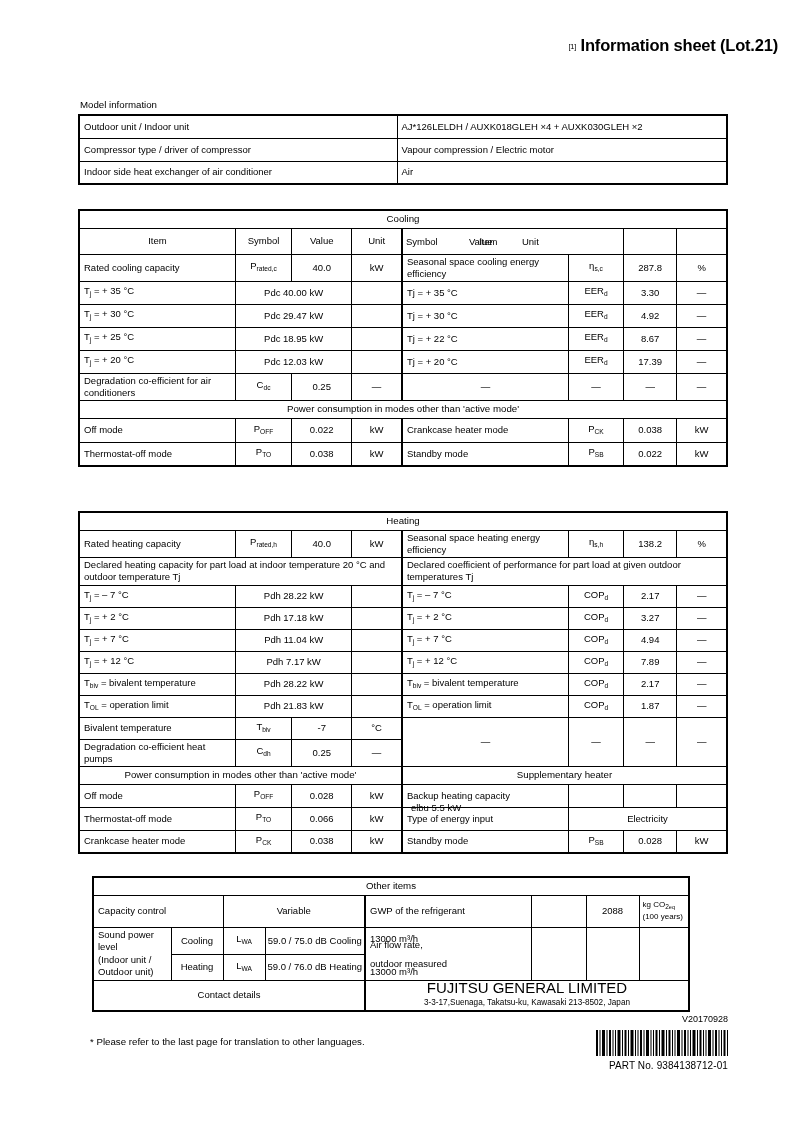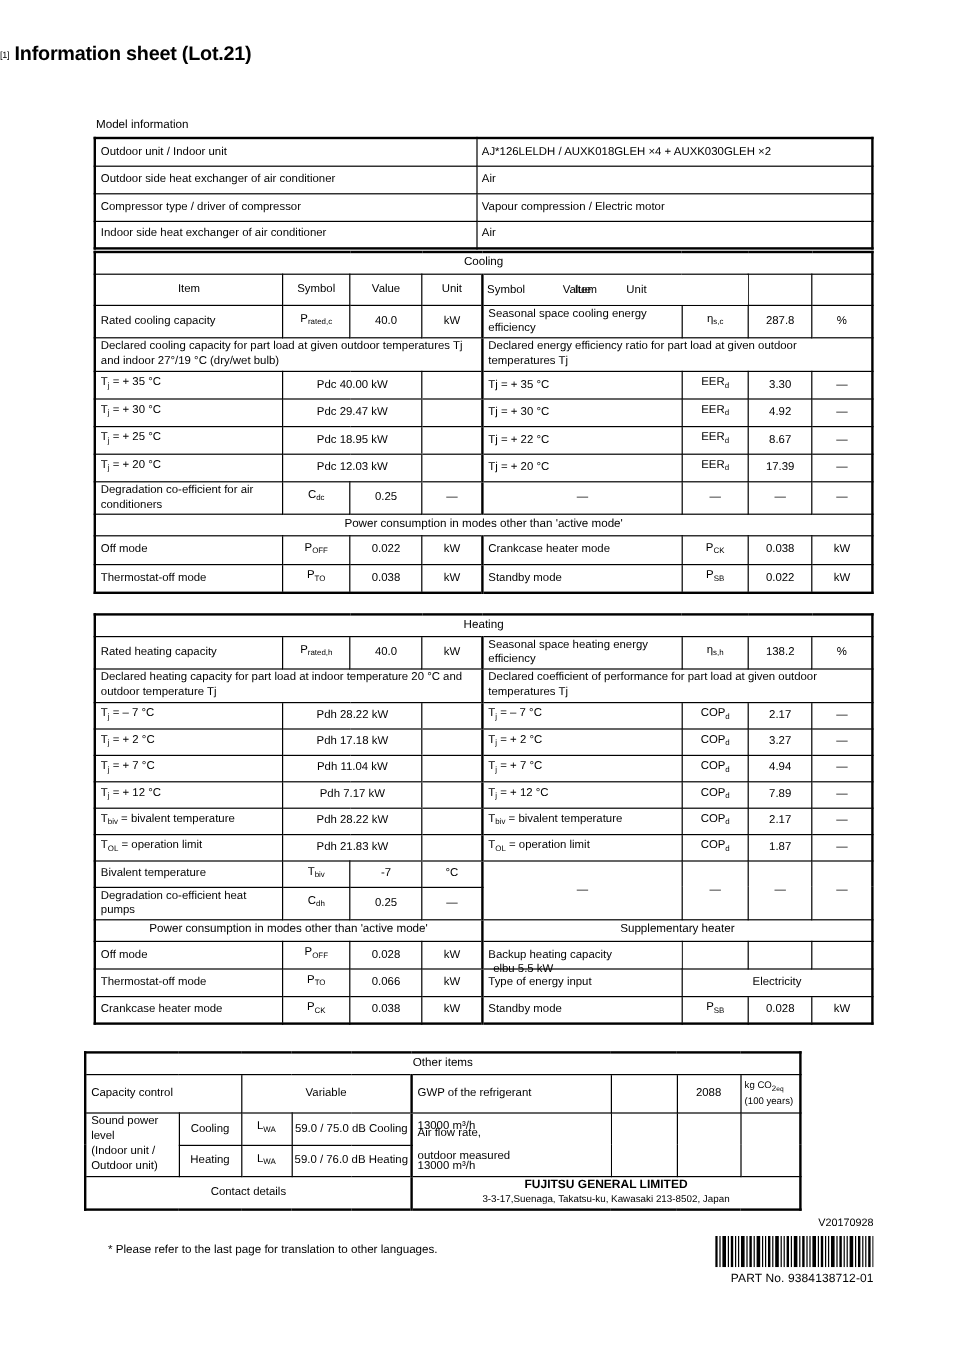--- a/index.html
+++ b/index.html
@@ -10,21 +10,21 @@
     font-family: "Liberation Sans", sans-serif;
     color: #000000;
     font-size: 9.5px;
     position: relative;
   }
   .page { position: absolute; left: 0; top: 0; width: 802px; height: 1134px; }
 
   
   .title {
     position: absolute; left: 0; top: 36px; width: 778px;
-    text-align: left; font-size: 16.5px; font-weight: bold;
+    text-align: right; font-size: 16.5px; font-weight: bold;
     letter-spacing: -0.2px;
   }
   .title .fnote { font-size: 7.5px; font-weight: normal; vertical-align: 2px; }
   .intro {
     position: absolute; left: 78px; top: 66px; width: 650px;
     font-size: 9.7px; line-height: 15px;
   }
   .intro .fnote { font-size: 7.5px; vertical-align: 2px; }
   .model-label {
     position: absolute; left: 80px; top: 99px; font-size: 9.7px;
@@ -63,21 +63,21 @@
     position: absolute; left: 90px; top: 1036px; font-size: 9.7px;
   }
   .barcode {
     position: absolute; right: 74px; top: 1030px;
     width: 132px; height: 26px;
   }
   .partno {
     position: absolute; right: 74px; top: 1060px;
     font-size: 10px; letter-spacing: 0.1px;
   }
-  .brandbig { font-weight: bold; font-size: 10px; }
+  .brandbig { font-weight: normal; font-size: 15px; }
   .brandsmall { font-size: 8.2px; margin-top: 20px; }
 </style>
 </head>
 <body>
 
 <div class="page">
 
   <div class="title">
     <span class="fnote">[1]</span>
     <span>Information sheet (Lot.21)</span>
@@ -88,24 +88,20 @@
 
   <table class="grid outerbox" style="left:78px; top:114px; width:650px;">
     <colgroup>
         <col style="width:318px">
         <col style="width:330px">
       </colgroup>
     <tbody>
       <tr>
         <td class="l" style="height:23px">Outdoor unit / Indoor unit</td>
         <td class="l">AJ*126LELDH / AUXK018GLEH ×4 + AUXK030GLEH ×2</td>
-      </tr>
-      <tr>
-        <td class="l" style="height:23px">Outdoor side heat exchanger of air conditioner</td>
-        <td class="l">Air</td>
       </tr>
       <tr>
         <td class="l" style="height:23px">Compressor type / driver of compressor</td>
         <td class="l">Vapour compression / Electric motor</td>
       </tr>
       <tr>
         <td class="l" style="height:23px">Indoor side heat exchanger of air conditioner</td>
         <td class="l">Air</td>
       </tr>
     </tbody>
@@ -146,24 +142,20 @@
         <td class="l" style="height:26px">Rated cooling capacity</td>
         <td class="c"><span>P</span><sub>rated,c</sub></td>
         <td class="c">40.0</td>
         <td class="c">kW</td>
         <td class="l thick-l">Seasonal space cooling energy efficiency</td>
         <td class="c"><span>η</span><sub>s,c</sub></td>
         <td class="c">287.8</td>
         <td class="c">%</td>
       </tr>
 
-      <tr>
-        <td class="l" colspan="4" style="height:28px">Declared cooling capacity for part load at given outdoor temperatures Tj and indoor 27°/19 °C (dry/wet bulb)</td>
-        <td class="l thick-l" colspan="4">Declared energy efficiency ratio for part load at given outdoor temperatures Tj</td>
-      </tr>
 
       <tr>
         <td class="l" style="height:23px"><span>T</span><sub>j</sub><span> = + 35 °C</span></td>
         <td class="c nb-r" colspan="2">Pdc 40.00 kW</td>
         <td></td>
         <td class="l thick-l">Tj = + 35 °C</td>
         <td class="c"><span>EER</span><sub>d</sub></td>
         <td class="c">3.30</td>
         <td class="c">—</td>
       </tr>
@@ -369,21 +361,21 @@
         <td class="c">0.038</td>
         <td class="c">kW</td>
         <td class="l thick-l">Standby mode</td>
         <td class="c"><span>P</span><sub>SB</sub></td>
         <td class="c">0.028</td>
         <td class="c">kW</td>
       </tr>
     </tbody>
   </table>
 
-  <table class="grid outerbox" style="left:70px; top:876px; width:570px;">
+  <table class="grid outerbox" style="left:92px; top:876px; width:570px;">
     <colgroup>
       <col style="width:78px">
         <col style="width:52px">
         <col style="width:42px">
         <col style="width:50px">
         <col style="width:50px">
       <col style="width:166px">
         <col style="width:55px">
         <col style="width:53px">
         <col style="width:50px">

